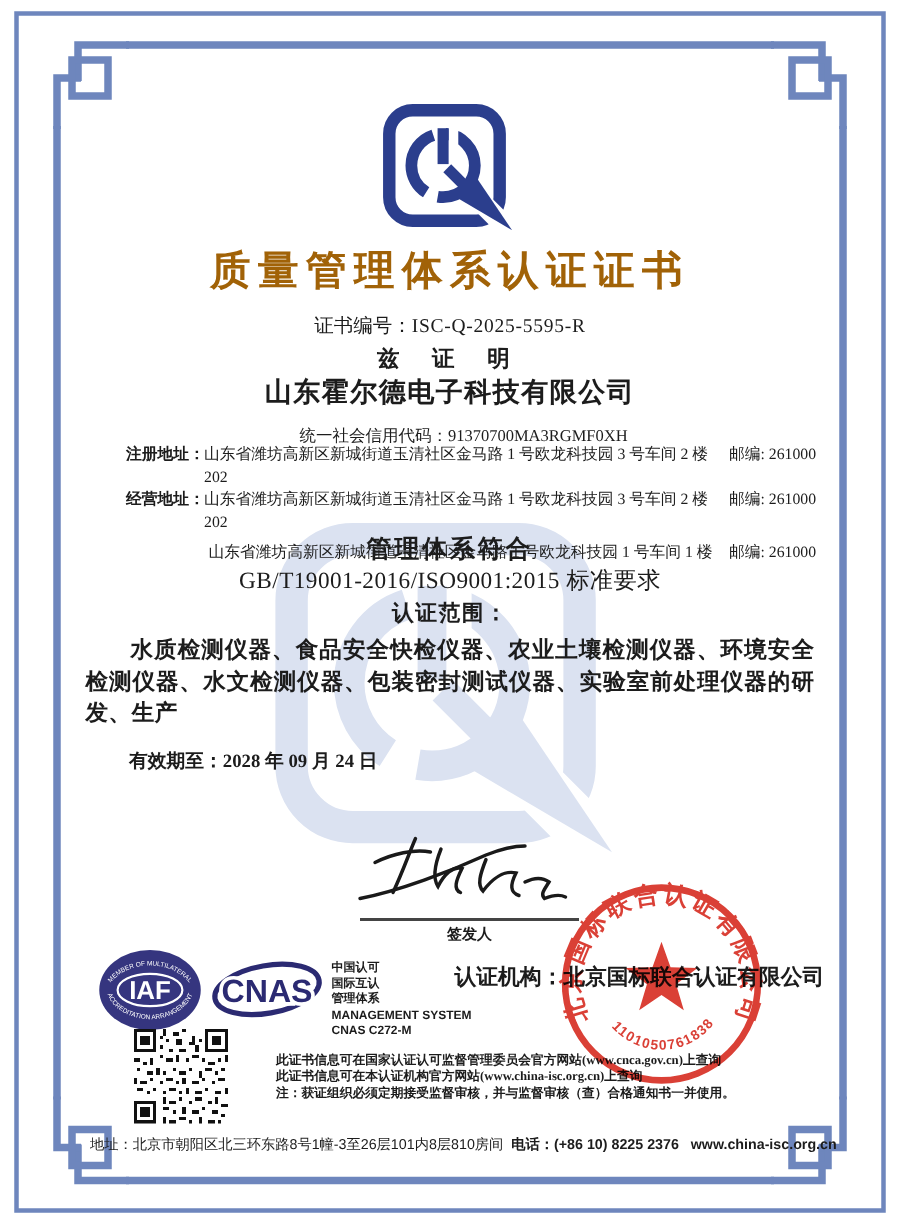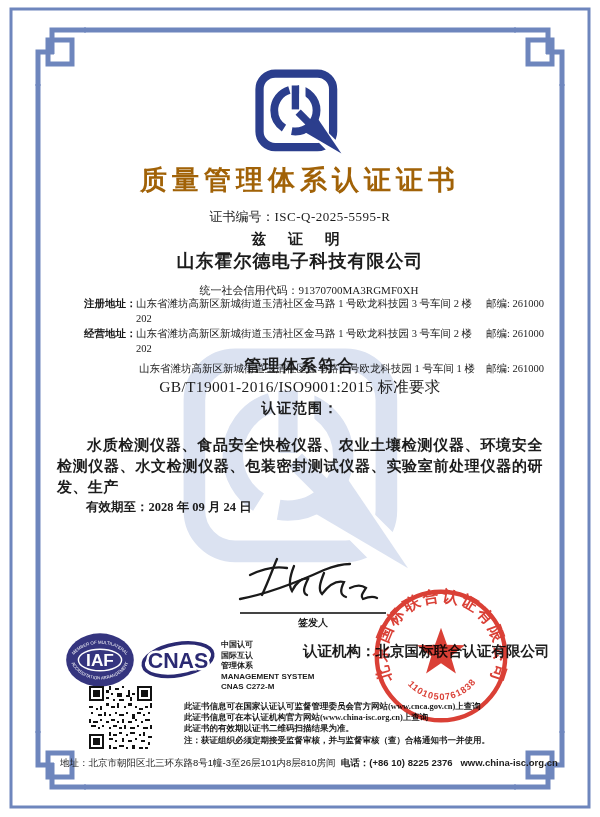--- a/index.html
+++ b/index.html
@@ -25,21 +25,21 @@
   .addr-row{display:flex;align-items:baseline;}
   .addr-row.gap{margin-top:5px;}
   .addr-label{font-weight:bold;white-space:nowrap;width:52px;flex:0 0 52px;}
   .addr-text{flex:1;}
   .addr-zip{white-space:nowrap;margin-left:8px;}
   
   .sysheading{top:355px;font-size:16.5px;font-weight:bold;letter-spacing:2px;}
   .standard{top:377px;font-size:15.5px;letter-spacing:.3px;}
   .scopelabel{top:399px;font-size:14.5px;font-weight:bold;letter-spacing:1px;}
   .scope{left:57px;right:57px;top:424px;font-size:15px;font-weight:bold;
-         line-height:21px;text-indent:2em;letter-spacing:.4px;text-align:justify;margin-top:11px;}
+         line-height:21px;text-indent:2em;letter-spacing:.4px;text-align:justify;}
   
   .dates{left:86px;top:499px;font-size:12.5px;font-weight:bold;line-height:17px;}
   
   .sig{left:232px;top:554px;width:165px;height:58px;}
   .sigline{left:240px;top:612px;width:146px;height:1.5px;background:#444;}
   .signer{left:240px;top:616px;width:146px;text-align:center;font-size:10px;font-weight:bold;}
   
   .iaf{left:64px;top:631px;width:72px;height:58px;}
   .cnas{left:140px;top:637px;width:76px;height:48px;}
   .accr{left:221px;top:640px;font-size:8px;line-height:10.5px;font-weight:bold;}
@@ -221,21 +221,20 @@
          M16,18h1v2h-1z M19,19h2v1h-2z M22,18h1v1h-1z M25,19h2v1h-2z M28,18h1v2h-1z
          M9,21h1v2h-1z M11,22h2v1h-2z M14,21h1v1h-1z M17,22h1v1h-1z M19,21h2v1h-2z M23,22h1v1h-1z
          M25,21h1v2h-1z M27,23h2v1h-2z M9,24h2v1h-2z M12,25h1v1h-1z M15,24h1v2h-1z M18,25h2v1h-2z
          M21,24h1v1h-1z M24,25h2v1h-2z M27,26h1v1h-1z M9,27h1v2h-1z M11,28h2v1h-2z M14,27h2v1h-2z
          M17,28h1v1h-1z M20,27h1v2h-1z M23,28h2v1h-2z M26,28h1v1h-1z"></path>
   </svg>
 
   <div class="abs notes">
     <div>此证书信息可在国家认证认可监督管理委员会官方网站(www.cnca.gov.cn)上查询</div>
     <div>此证书信息可在本认证机构官方网站(www.china-isc.org.cn)上查询</div>
-    <div>此证书的有效期以证书二维码扫描结果为准。</div>
     <div>注：获证组织必须定期接受监督审核，并与监督审核（查）合格通知书一并使用。</div>
   </div>
 
   <div class="abs footer">
     <span>地址：</span><span>北京市朝阳区北三环东路8号1幢-3至26层101内8层810房间</span>&nbsp;
     <b>电话：</b><b>(+86 10) 8225 2376</b>&nbsp;&nbsp;
     <b>www.china-isc.org.cn</b>
   </div>
 
 </div>

